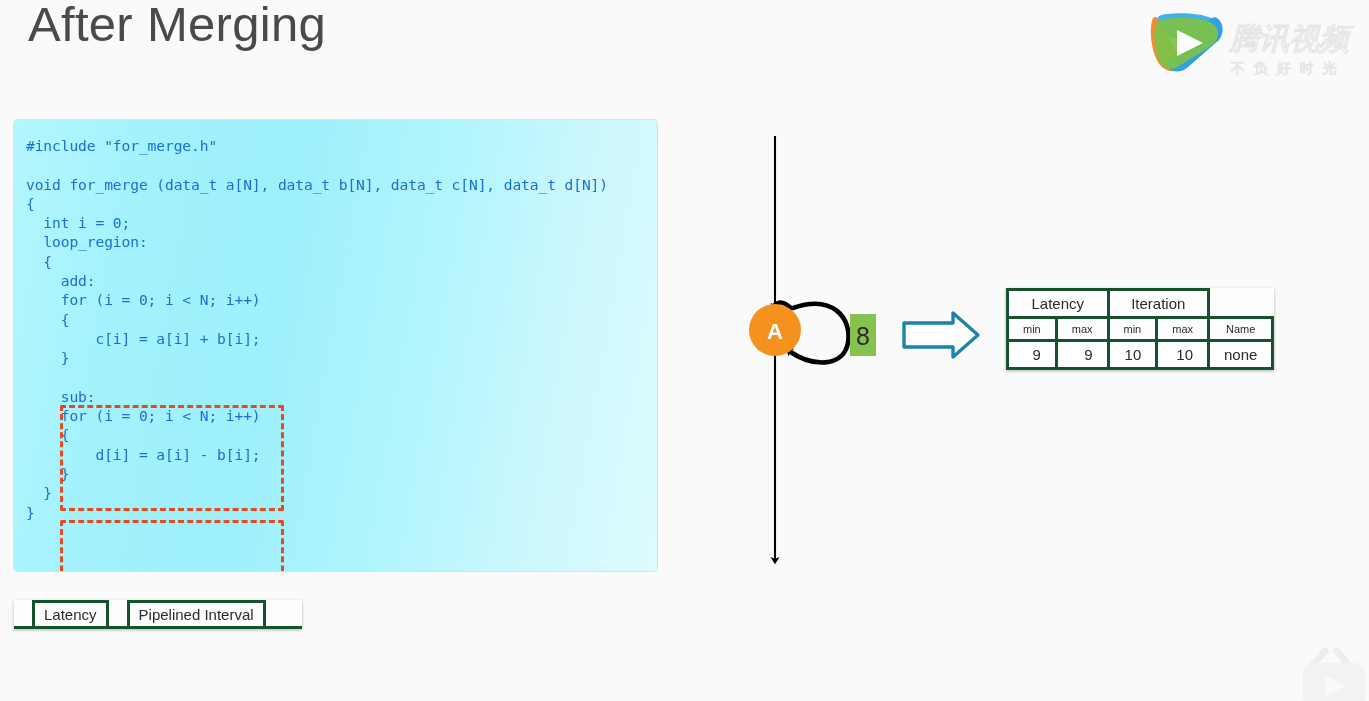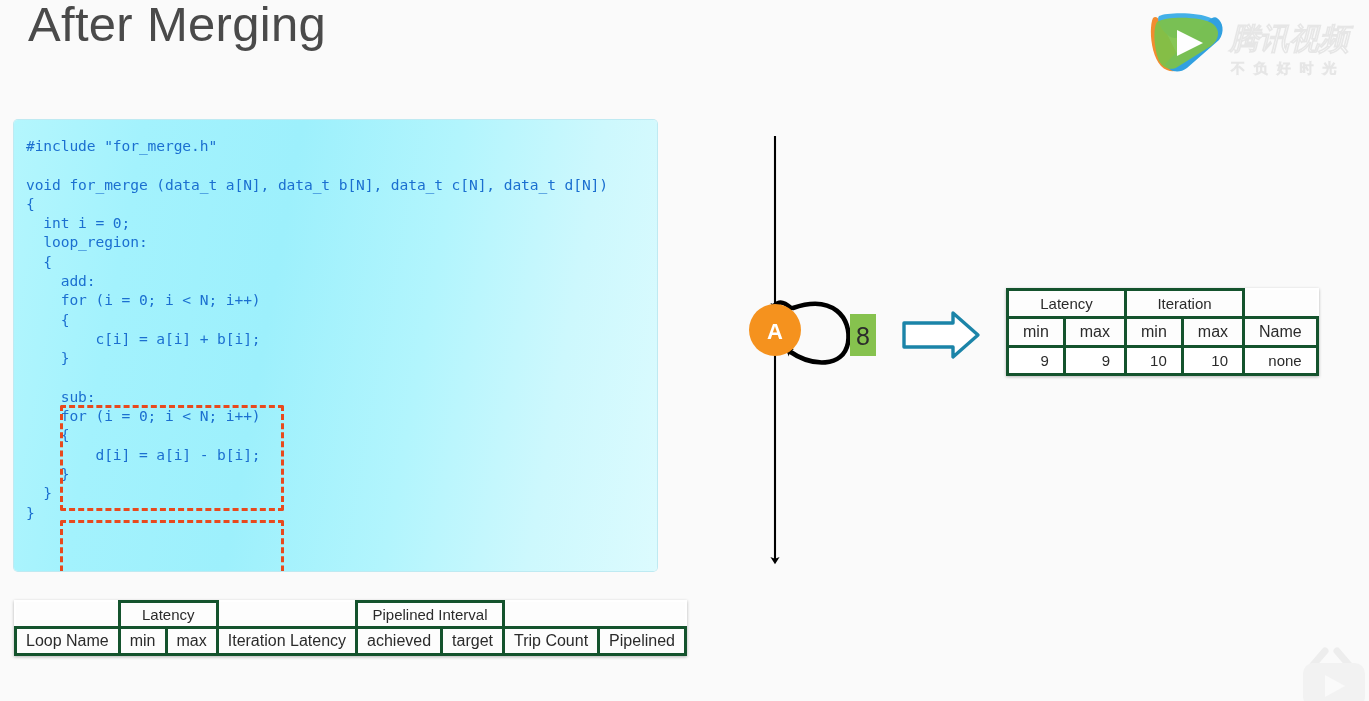--- a/index.html
+++ b/index.html
@@ -87,21 +87,21 @@
     text-align: center;
     font-size: 15px;
     background: #fdfdfd;
   }
   .rpt-table .blank {
     border-top: none;
     border-left: none;
     border-right: none;
   }
   .rpt-table .hdr {
-    font-size: 16px;
+    font-size: 11px;
   }
   .rpt-table .val {
     font-size: 15px;
     background: #ffffff;
   }
   .ta-l { text-align: left; }
   .ta-c { text-align: center; }
   .ta-r { text-align: right; }
 
   
@@ -173,30 +173,20 @@
 
   <table class="rpt-table" id="loop-table">
     <tbody>
       <tr>
         <td class="grp blank"></td>
         <td class="grp" colspan="2">Latency</td>
         <td class="grp blank"></td>
         <td class="grp" colspan="2">Pipelined Interval</td>
         <td class="grp blank"></td>
         <td class="grp blank"></td>
-      </tr>
-      <tr>
-        <td class="hdr ta-l">Loop Name</td>
-        <td class="hdr ta-c">min</td>
-        <td class="hdr ta-c">max</td>
-        <td class="hdr ta-c">Iteration Latency</td>
-        <td class="hdr ta-c">achieved</td>
-        <td class="hdr ta-c">target</td>
-        <td class="hdr ta-c">Trip Count</td>
-        <td class="hdr ta-c">Pipelined</td>
       </tr>
     </tbody>
   </table>
 
   <table class="rpt-table" id="summary-table">
     <tbody>
       <tr>
         <td class="grp" colspan="2">Latency</td>
         <td class="grp" colspan="2">Iteration</td>
         <td class="grp blank"></td>

